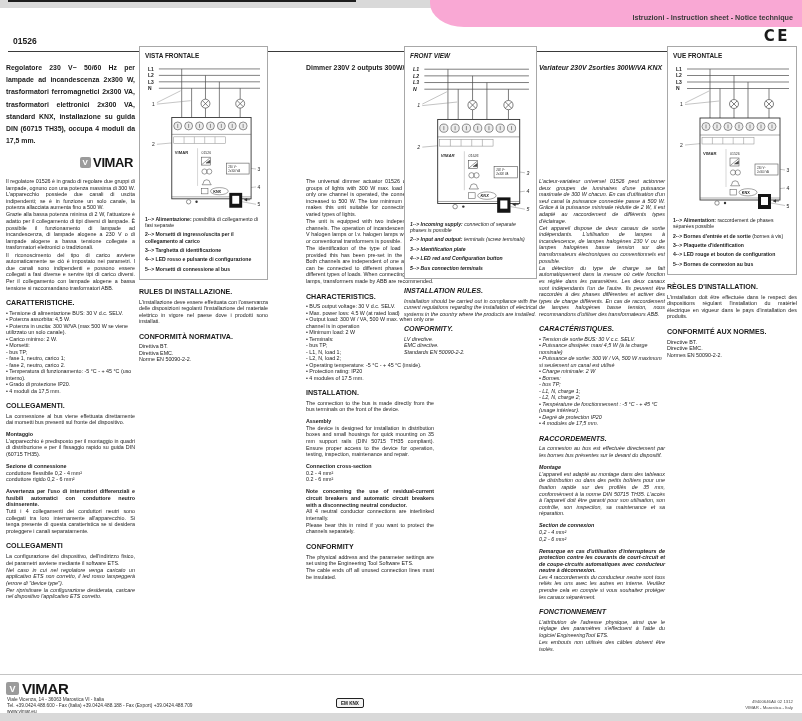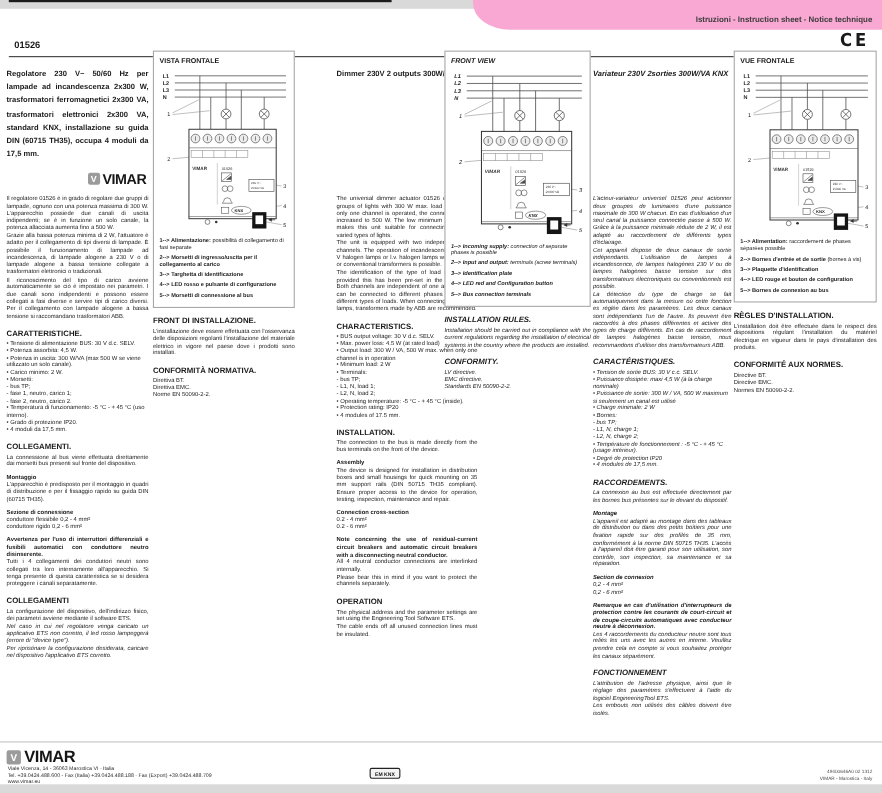--- a/index.html
+++ b/index.html
@@ -210,21 +210,21 @@
       </g>
     </svg>
     <div class="legend">
       <div class="lg-item"><span class="lg-b">1--&gt; Alimentazione:</span> <span>possibilità di collegamento di fasi separate</span></div>
       <div class="lg-item"><span class="lg-b">2--&gt; Morsetti di ingresso/uscita per il collegamento al carico</span> <span></span></div>
       <div class="lg-item"><span class="lg-b">3--&gt; Targhetta di identificazione</span> <span></span></div>
       <div class="lg-item"><span class="lg-b">4--&gt; LED rosso e pulsante di configurazione</span> <span></span></div>
       <div class="lg-item"><span class="lg-b">5--&gt; Morsetti di connessione al bus</span> <span></span></div>
     </div>
   </div>
-  <div class="h1">FRONT DI INSTALLAZIONE.</div>
+  <div class="h1">RULES DI INSTALLAZIONE.</div>
   <div class="bt">L'installazione deve essere effettuata con l'osservanza delle disposizioni regolanti l'installazione del materiale elettrico in vigore nel paese dove i prodotti sono installati.</div>
   <div class="h1">CONFORMITÀ NORMATIVA.</div>
   <div class="li">Direttiva BT.</div>
   <div class="li">Direttiva EMC.</div>
   <div class="li">Norme EN 50090-2-2.</div>
 </div>
 
 <div class="tcol" style="left:272px;width:128px;margin-left:34px;">
   <div class="head-block">
     <div class="col-title">Dimmer 230V 2 outputs 300W/VA KNX</div>
@@ -247,21 +247,21 @@
   <div class="h1">INSTALLATION.</div>
   <div class="bt">The connection to the bus is made directly from the bus terminals on the front of the device.</div>
   <div class="sub">Assembly</div>
   <div class="bt">The device is designed for installation in distribution boxes and small housings for quick mounting on 35 mm support rails (DIN 50715 TH35 compliant). Ensure proper access to the device for operation, testing, inspection, maintenance and repair.</div>
   <div class="sub">Connection cross-section</div>
   <div class="li">0.2 - 4 mm²</div>
   <div class="li">0.2 - 6 mm²</div>
   <div class="sub">Note concerning the use of residual-current circuit breakers and automatic circuit breakers with a disconnecting neutral conductor.</div>
   <div class="bt">All 4 neutral conductor connections are interlinked internally.</div>
   <div class="bt">Please bear this in mind if you want to protect the channels separately.</div>
-  <div class="h1">OPERATION</div>
+  <div class="h1">CONFORMITY</div>
   <div class="bt">The physical address and the parameter settings are set using the Engineering Tool Software ETS.</div>
   <div class="bt">The cable ends off all unused connection lines must be insulated.</div>
 </div>
 
 <div class="dcol" style="left:404px;width:133px;font-style:italic;">
   <div class="dbox">
     <div class="dtitle">FRONT VIEW</div>
     <svg class="schem" viewBox="0 0 118 152">
       <g stroke="#4a4a4a" stroke-width="0.7" fill="none">
         <line x1="14" y1="8" x2="116" y2="8"></line>

